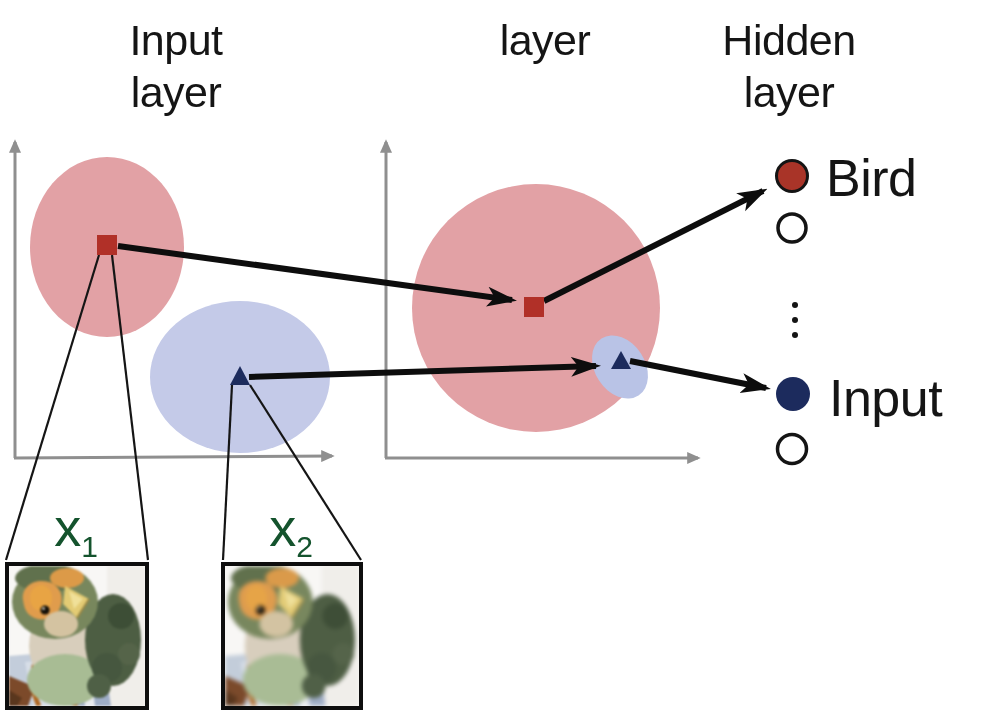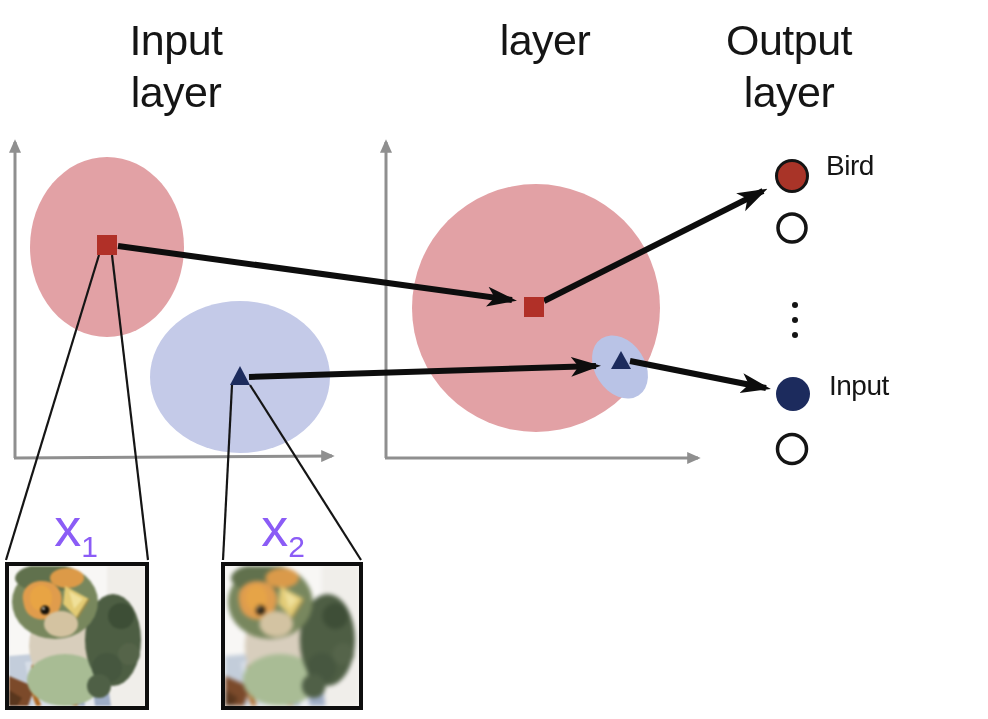--- a/index.html
+++ b/index.html
@@ -9,32 +9,32 @@
   }
   .diagram-svg{position:absolute;left:0;top:0;}
   .layer-title{
     position:absolute;width:220px;text-align:center;
     font-size:43px;line-height:52px;font-weight:500;letter-spacing:-0.5px;color:#151515;
   }
   .title-input{left:66px;top:14px;}
   .title-hidden{left:435px;top:14px;}
   .title-output{left:679px;top:14px;}
   .node-label{
-    position:absolute;font-size:28px;line-height:1;font-weight:500;
+    position:absolute;font-size:52px;line-height:1;font-weight:500;
     letter-spacing:-0.5px;color:#151515;white-space:nowrap;
   }
   .label-bird{left:826px;top:152px;}
   .label-monkey{left:829px;top:372px;}
   .x-label{
     position:absolute;width:90px;text-align:center;
-    font-size:54px;line-height:1;font-weight:500;color:#8b5cf6;
+    font-size:54px;line-height:1;font-weight:500;color:#14532d;
   }
   .x-label sub{font-size:30px;vertical-align:-11px;line-height:0;}
   .x1-label{left:31px;top:500px;}
-  .x2-label{left:238px;top:500px;}
+  .x2-label{left:246px;top:500px;}
   .img-box{
     position:absolute;box-sizing:border-box;border:4px solid #0e0e0e;
     background:#f8f7f5;overflow:hidden;
   }
   .box-x1{left:5px;top:562px;width:144px;height:148px;}
   .box-x2{left:221px;top:562px;width:142px;height:148px;}
   .bird-photo{display:block;width:100%;height:100%;filter:blur(0.8px) saturate(1.05);}
   .bird-photo.blurred{filter:blur(2px) saturate(1.02);}
 </style>
 </head>
@@ -129,21 +129,21 @@
   </svg>
 
   <div class="layer-title title-input">
     <div>Input</div>
     <div>layer</div>
   </div>
   <div class="layer-title title-hidden">
     <div>layer</div>
   </div>
   <div class="layer-title title-output">
-    <div>Output</div>
+    <div>Hidden</div>
     <div>layer</div>
   </div>
 
   <div class="node-label label-bird">Bird</div>
   <div class="node-label label-monkey">Input</div>
 
   <div class="x-label x1-label">
     <span>x</span><sub>1</sub>
   </div>
   <div class="x-label x2-label">

